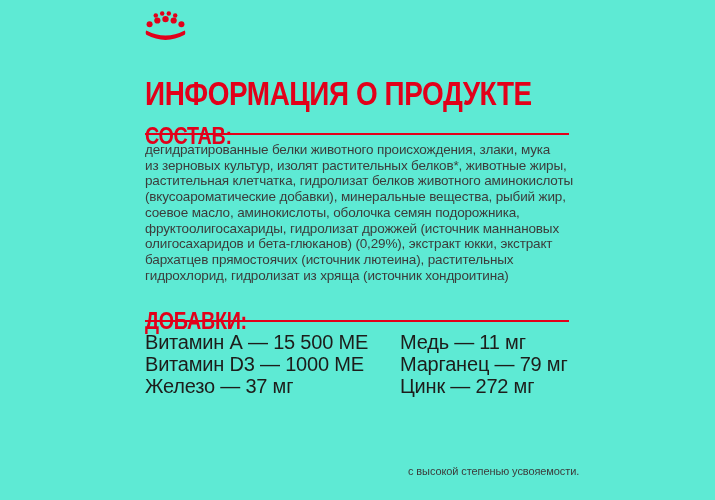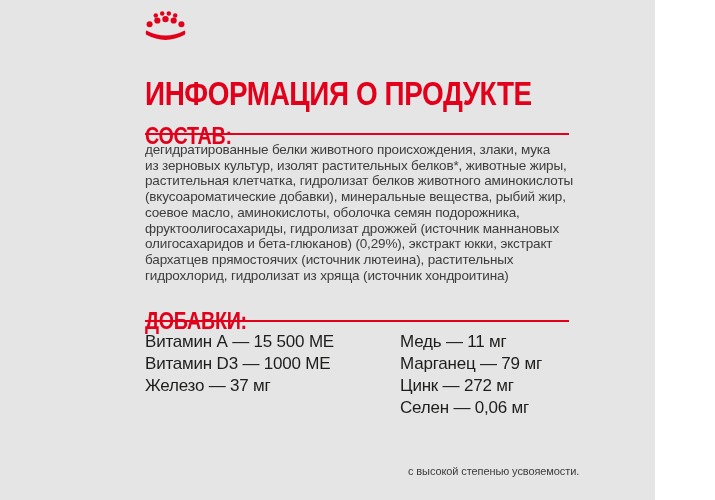--- a/index.html
+++ b/index.html
@@ -3,23 +3,23 @@
 <meta charset="utf-8">
 <style>
   html, body {
     margin: 0;
     padding: 0;
     background: #ffffff;
     font-family: "Liberation Sans", "DejaVu Sans", sans-serif;
   }
   .page {
     position: relative;
-    width: 655px;
+    width: 715px;
     height: 500px;
-    background: #e5e5e5;
+    background: #5eead4;
     overflow: hidden;
   }
   .content {
     position: absolute;
     left: 145px;
     top: 0;
     width: 425px;
   }
   .crown {
     position: absolute;
@@ -78,21 +78,21 @@
   }
   .additives-grid {
     position: absolute;
     left: 0;
     top: 331px;
     width: 440px;
     display: flex;
   }
   .additives-col {
     color: #1d1d1b;
-    font-size: 17px;
+    font-size: 20px;
     font-weight: 500;
     line-height: 22px;
     letter-spacing: -0.2px;
     white-space: nowrap;
   }
   .col-left  { width: 255px; }
   .col-right { width: 185px; }
   .footnote {
     position: absolute;
     left: 408px;
@@ -150,21 +150,20 @@
     <div class="additives-grid">
       <div class="additives-col col-left">
         <div>Витамин А — 15 500 МЕ</div>
         <div>Витамин D3 — 1000 МЕ</div>
         <div>Железо — 37 мг</div>
       </div>
       <div class="additives-col col-right">
         <div>Медь — 11 мг</div>
         <div>Марганец — 79 мг</div>
         <div>Цинк — 272 мг</div>
-        <div>Селен — 0,06 мг</div>
       </div>
     </div>
   </div>
 
   <div class="footnote">
     <div>с высокой степенью усвояемости.</div>
   </div>
 </div>
 
 </body></html>

